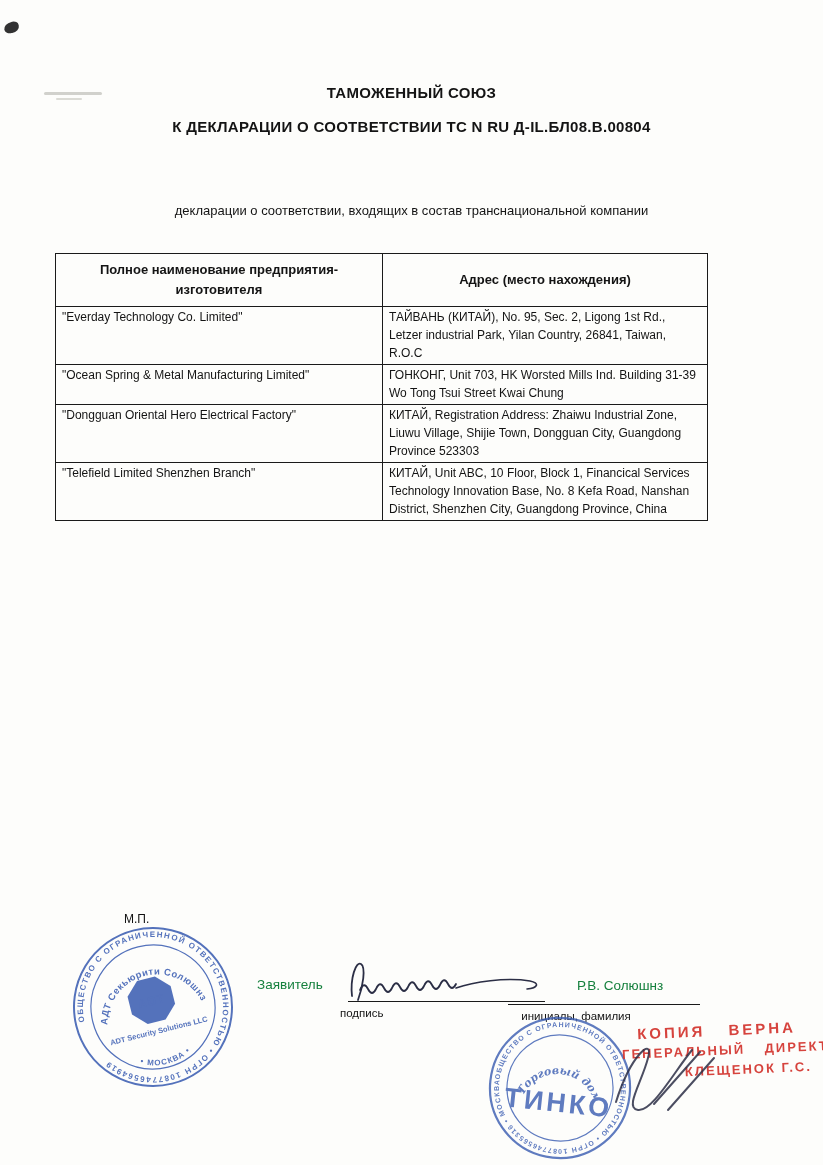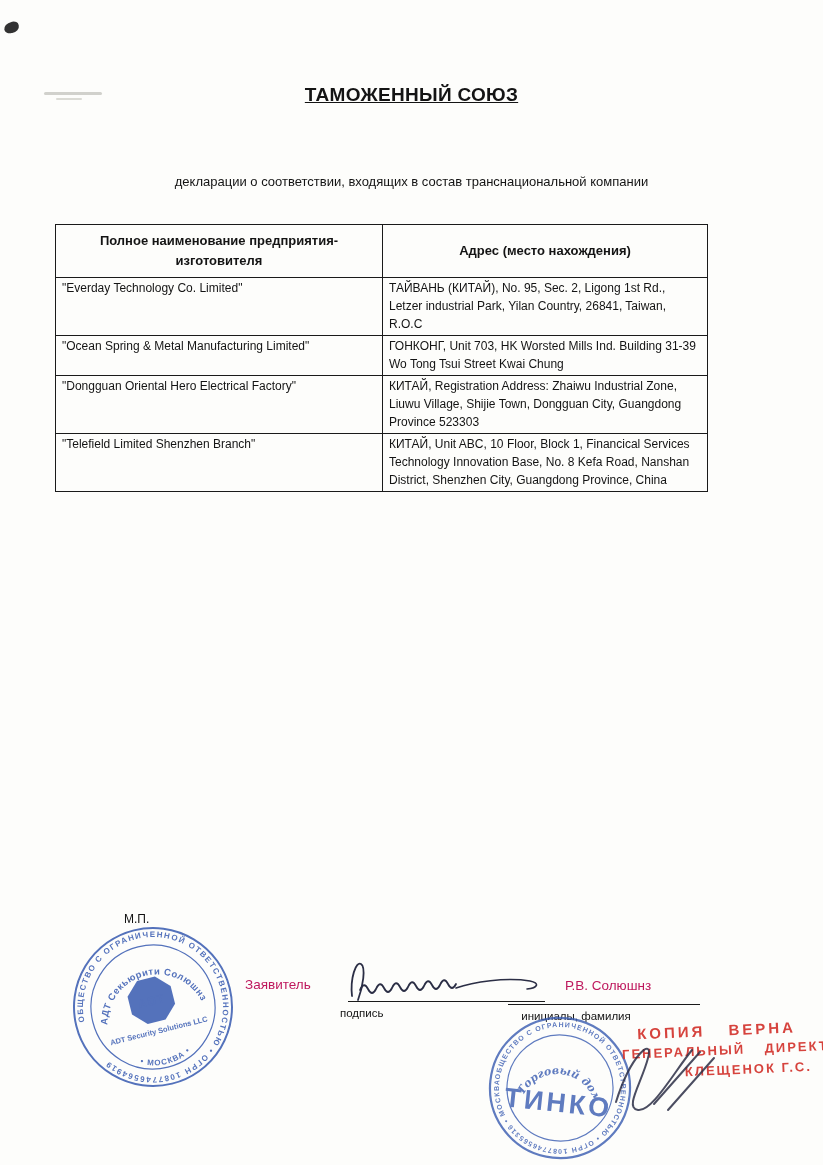--- a/index.html
+++ b/index.html
@@ -4,41 +4,41 @@
 <style>
   * { margin:0; padding:0; box-sizing:border-box; }
   :root { --stamp-blue:#3d5fb3; --stamp-red:#d43a33; --ink:#2b2e45; }
   body { background:#9a9a9a; font-family:"Liberation Sans", sans-serif; }
   .page {
     position:relative; width:823px; height:1165px; margin:0 auto;
     background:#fdfdfb; color:#141414; overflow:hidden;
   }
   
   .doc-header { padding-top:84px; text-align:center; }
-  .h-line { font-size:19px; font-weight:bold; letter-spacing:.3px;text-decoration:underline; }
+  .h-line { font-size:15px; font-weight:bold; letter-spacing:.3px; }
   .h-line + .h-line { margin-top:17px; }
   .doc-desc { margin-top:34px; text-align:center; font-size:13px; line-height:28px; }
   
   table.manu {
     margin:28px 0 0 55px; width:653px;
     border-collapse:collapse; table-layout:fixed;
   }
   table.manu th, table.manu td { border:1.6px solid #1a1a1a; }
   table.manu th {
     font-size:13px; font-weight:bold; text-align:center;
     padding:6px 24px; height:50px; vertical-align:middle; line-height:20px;
   }
   table.manu col.c-name { width:327px; }
   table.manu td {
     font-size:12px; line-height:18px; vertical-align:top;
     padding:1px 8px 2px 6px;
   }
   
   .abs { position:absolute; }
-  .label { font-size:13.5px; color:#be185d; }
+  .label { font-size:13.5px; color:#15803d;margin-left:12px; }
   .caption { font-size:11.5px; color:#141414; }
   .sig-line { border-top:1.4px solid #1a1a1a; height:0; }
   .mp { font-size:12px; color:#101010; }
   
   .stamp-svg text { fill:var(--stamp-blue); }
   .adt-stamp { transform:rotate(-14deg); opacity:.88; }
   .tinko-stamp { transform:rotate(6deg); opacity:.82; }
   .ring-text { font-size:8px; letter-spacing:1.4px; font-weight:bold; }
   .ring-text-sm { font-size:7px; letter-spacing:1.1px; font-weight:bold; }
   .arc-title { font-size:9.5px; font-weight:bold; letter-spacing:.5px; }
@@ -64,20 +64,21 @@
 <body>
 
 <div class="page">
 
   <div class="abs blot1"></div>
   <div class="abs smudge1"></div>
   <div class="abs smudge2"></div>
 
   <div class="doc-header">
     <div class="h-line">ТАМОЖЕННЫЙ СОЮЗ</div>
+    <div class="h-line">К ДЕКЛАРАЦИИ О СООТВЕТСТВИИ ТС N RU Д-IL.БЛ08.В.00804</div>
   </div>
 
   <div class="doc-desc">
     <br>
     <span>декларации о соответствии, входящих в состав транснациональной компании</span>
   </div>
 
   <table class="manu">
     <colgroup>
         <col class="c-name">

